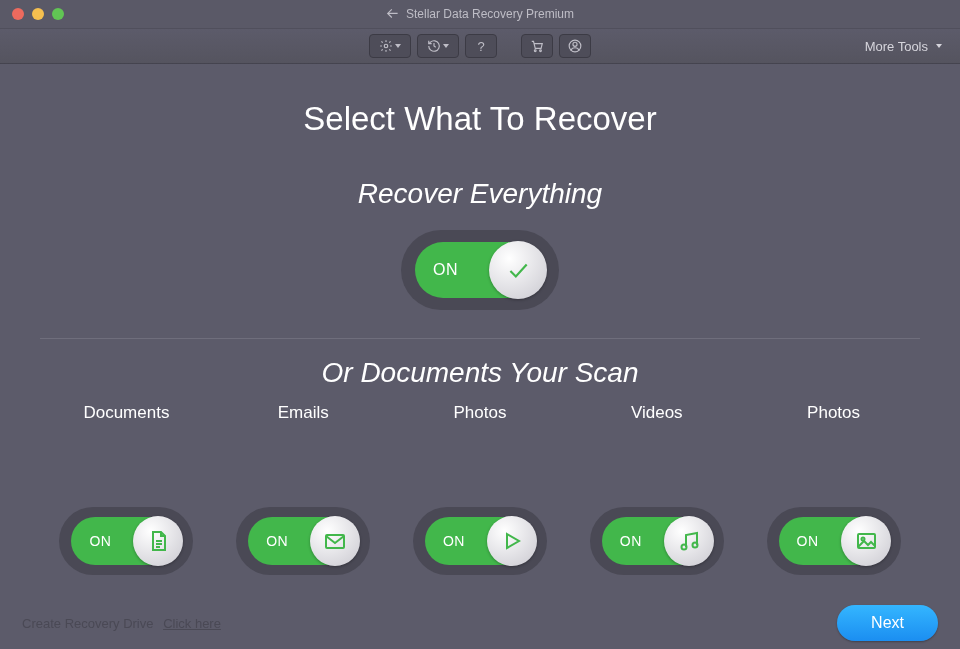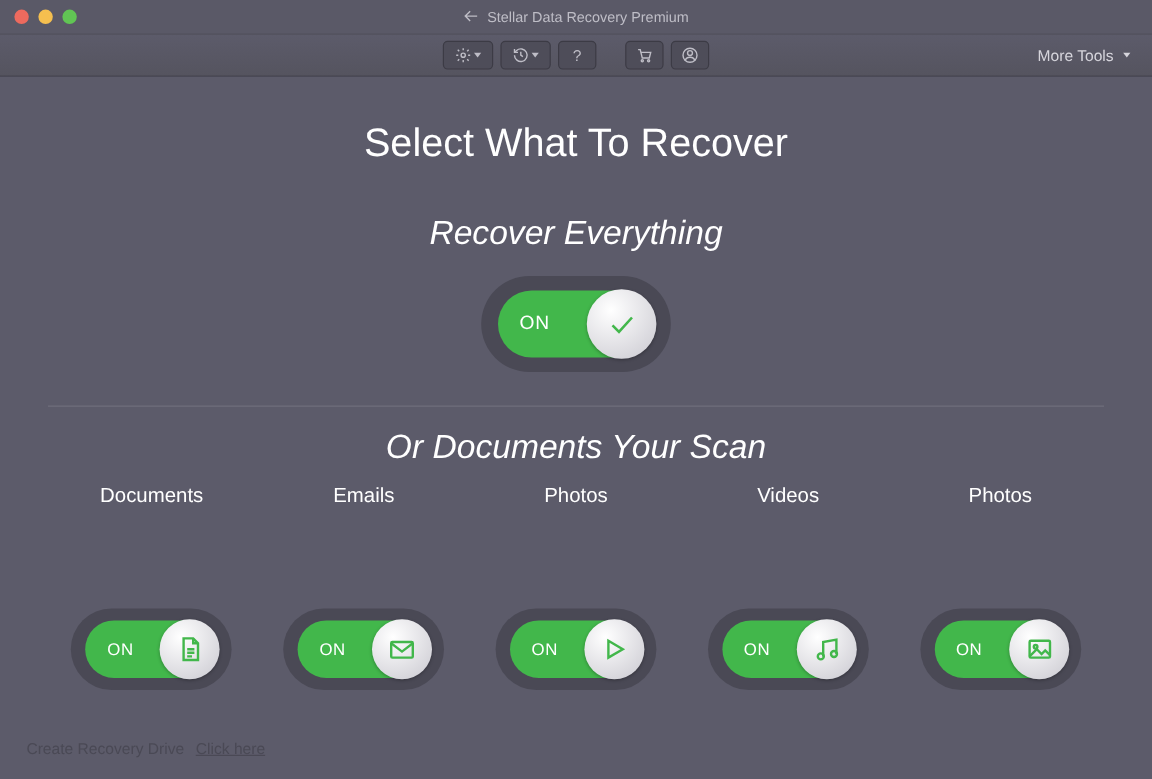--- a/index.html
+++ b/index.html
@@ -371,13 +371,14 @@
       </div>
     </div>
   </div>
 </div>
 
 <div class="footer">
   <div class="create-drive">
     <span>Create Recovery Drive</span>
     <span class="link">Click here</span>
   </div>
+  <button class="next-btn">Next</button>
 </div>
 
 </body></html>

